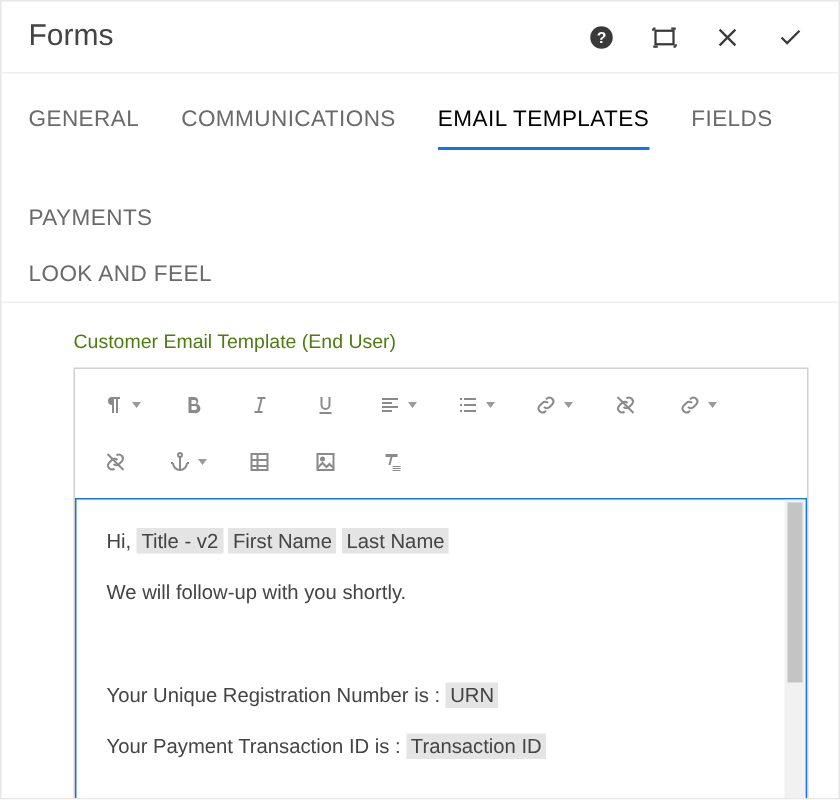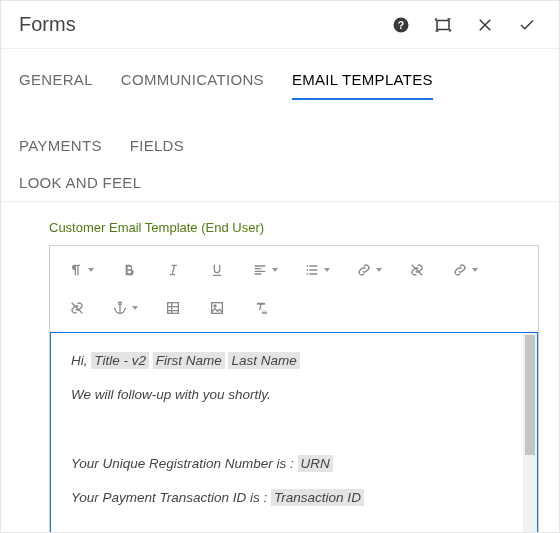--- a/index.html
+++ b/index.html
@@ -122,21 +122,21 @@
     overflow: hidden;
   }
   .content {
     flex: 1;
     padding: 18px 20px;
     font-size: 13.5px;
     color: #444;
     line-height: 1.5;
     overflow: auto;
   }
-  .content p { margin: 0 0 14px 0; font-style: italic; }
+  .content p { margin: 0 0 14px 0; }
   .token {
     background: #e4e4e4;
     padding: 1px 3px;
     border-radius: 0;
     color: #444;
   }
   .scrollbar {
     width: 14px;
     background: #f1f1f1;
     position: relative;
@@ -180,22 +180,22 @@
           </svg>
       </div>
     </div>
   </div>
 
   <div class="tabs">
     <div class="tab-row">
       <div class="tab">GENERAL</div>
       <div class="tab">COMMUNICATIONS</div>
       <div class="tab active">EMAIL TEMPLATES</div>
+      <div class="tab">FIELDS</div>
       <div class="tab">PAYMENTS</div>
-      <div class="tab">FIELDS</div>
     </div>
     <div class="tab-row">
       <div class="tab">LOOK AND FEEL</div>
     </div>
   </div>
 
   <div class="body">
     <div class="section-label">Customer Email Template (End User)</div>
 
     <div class="editor">

